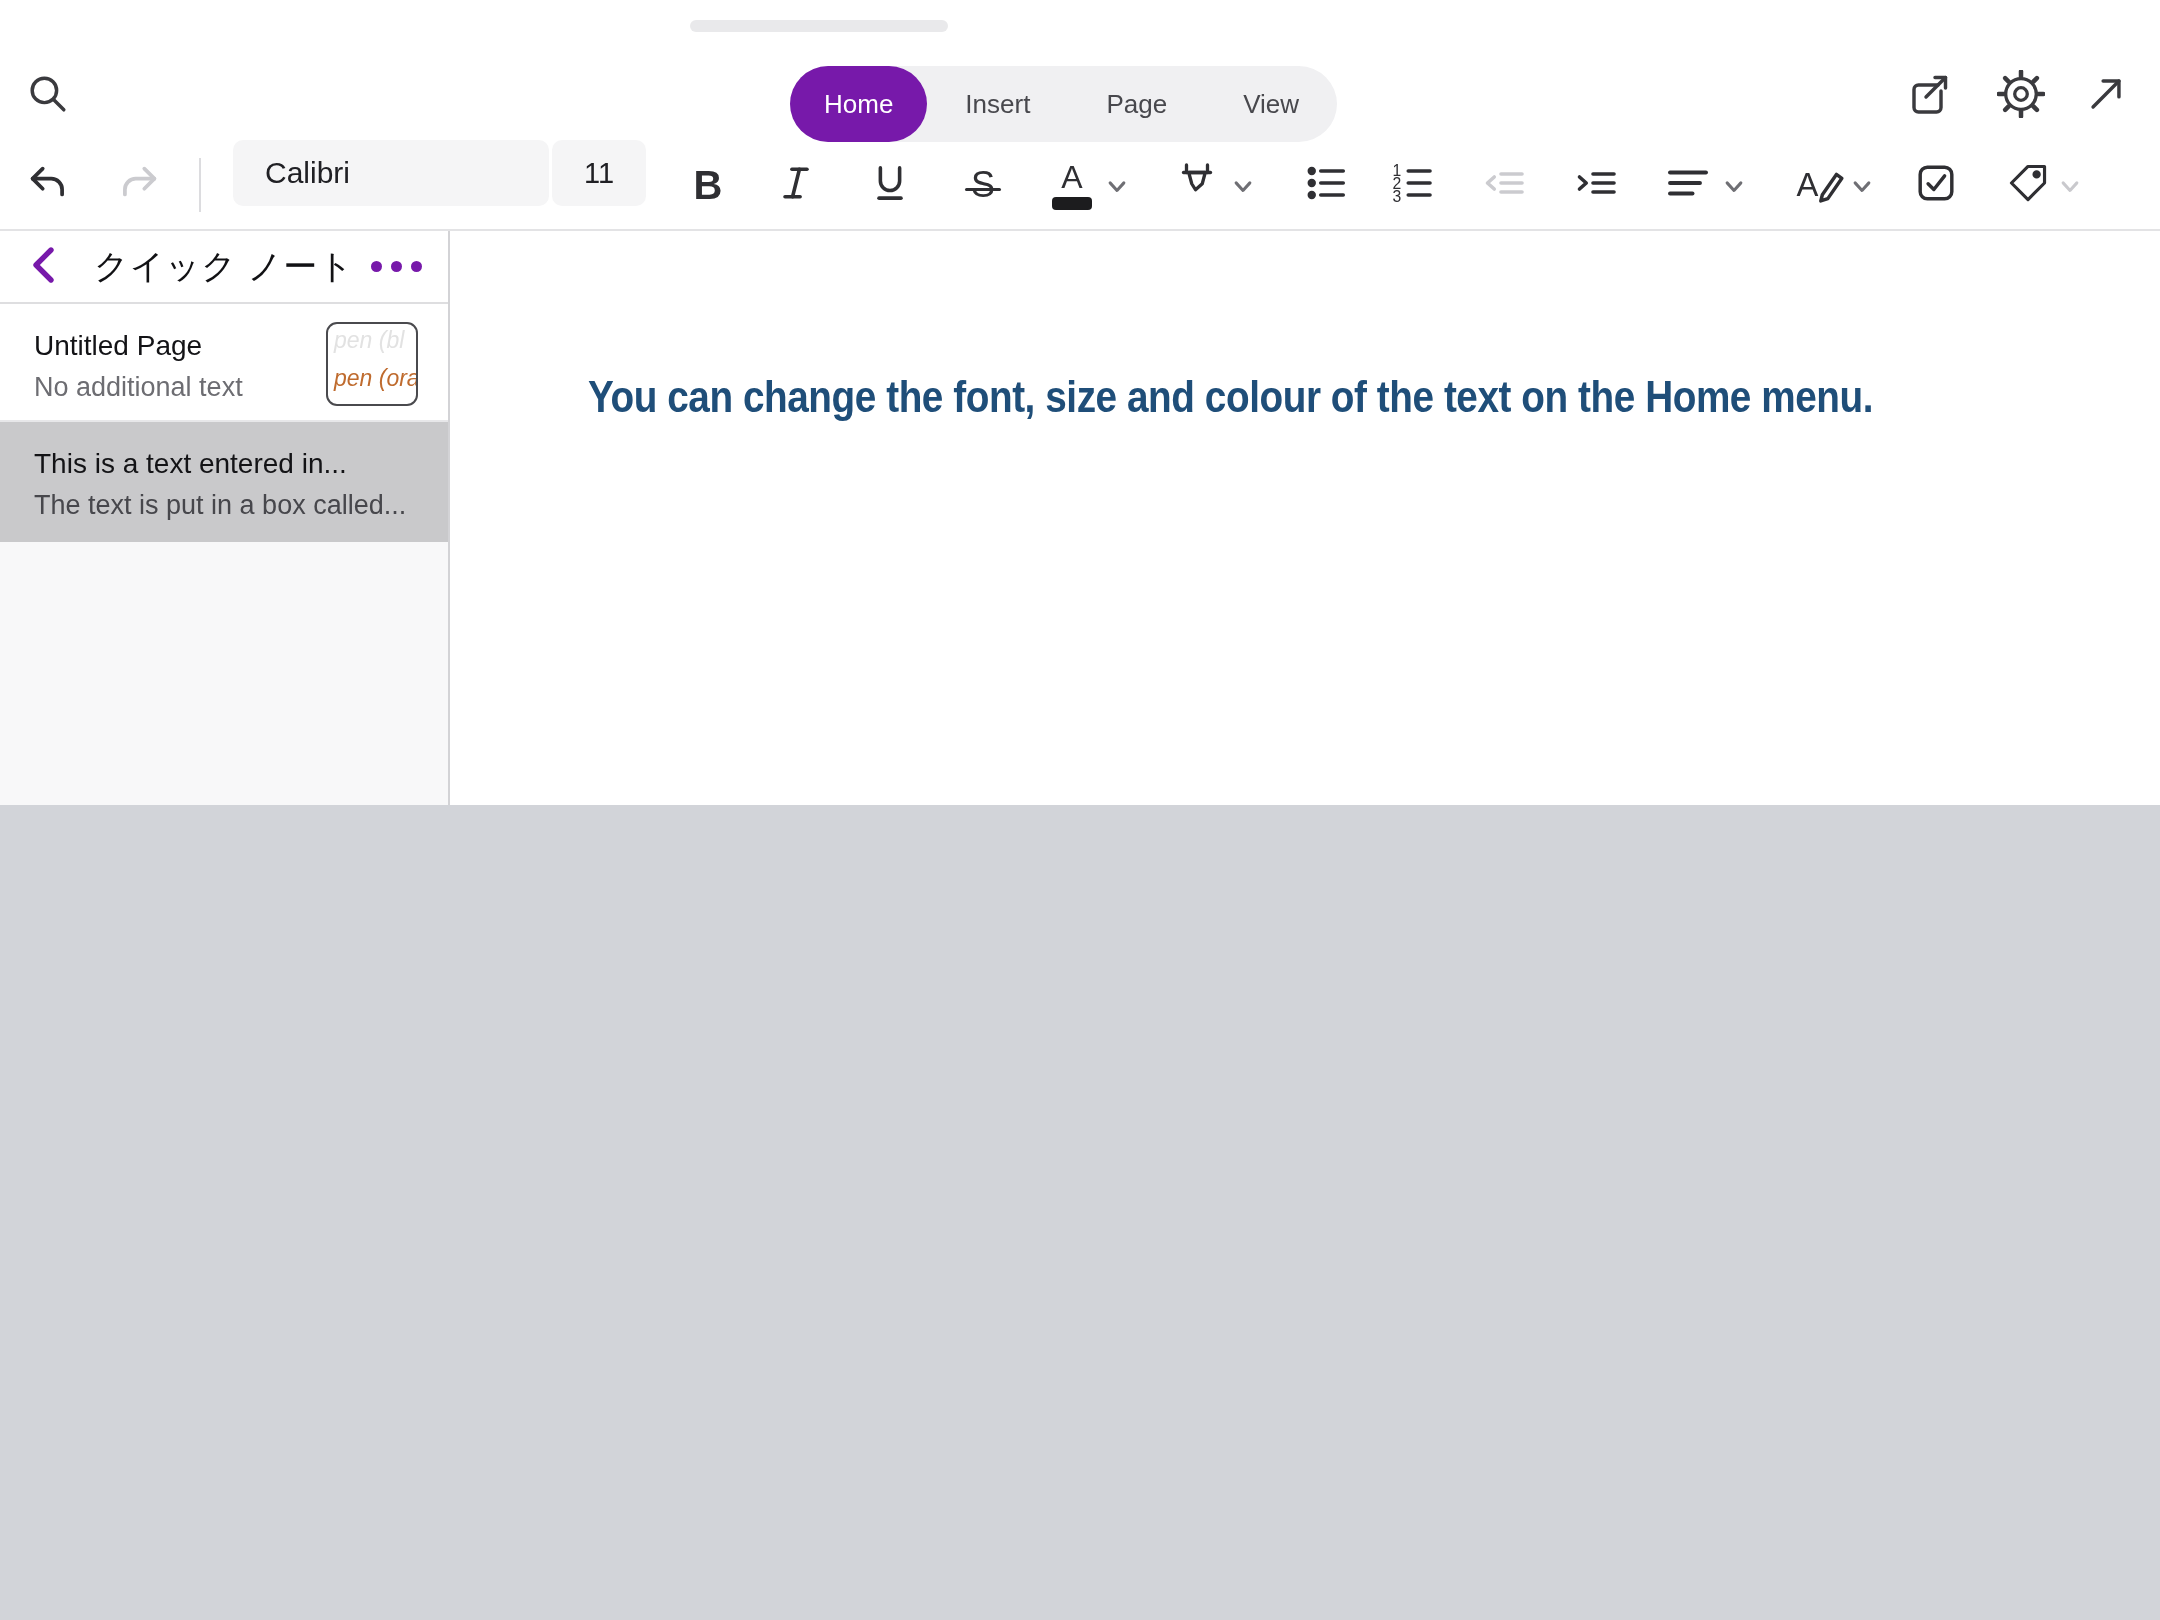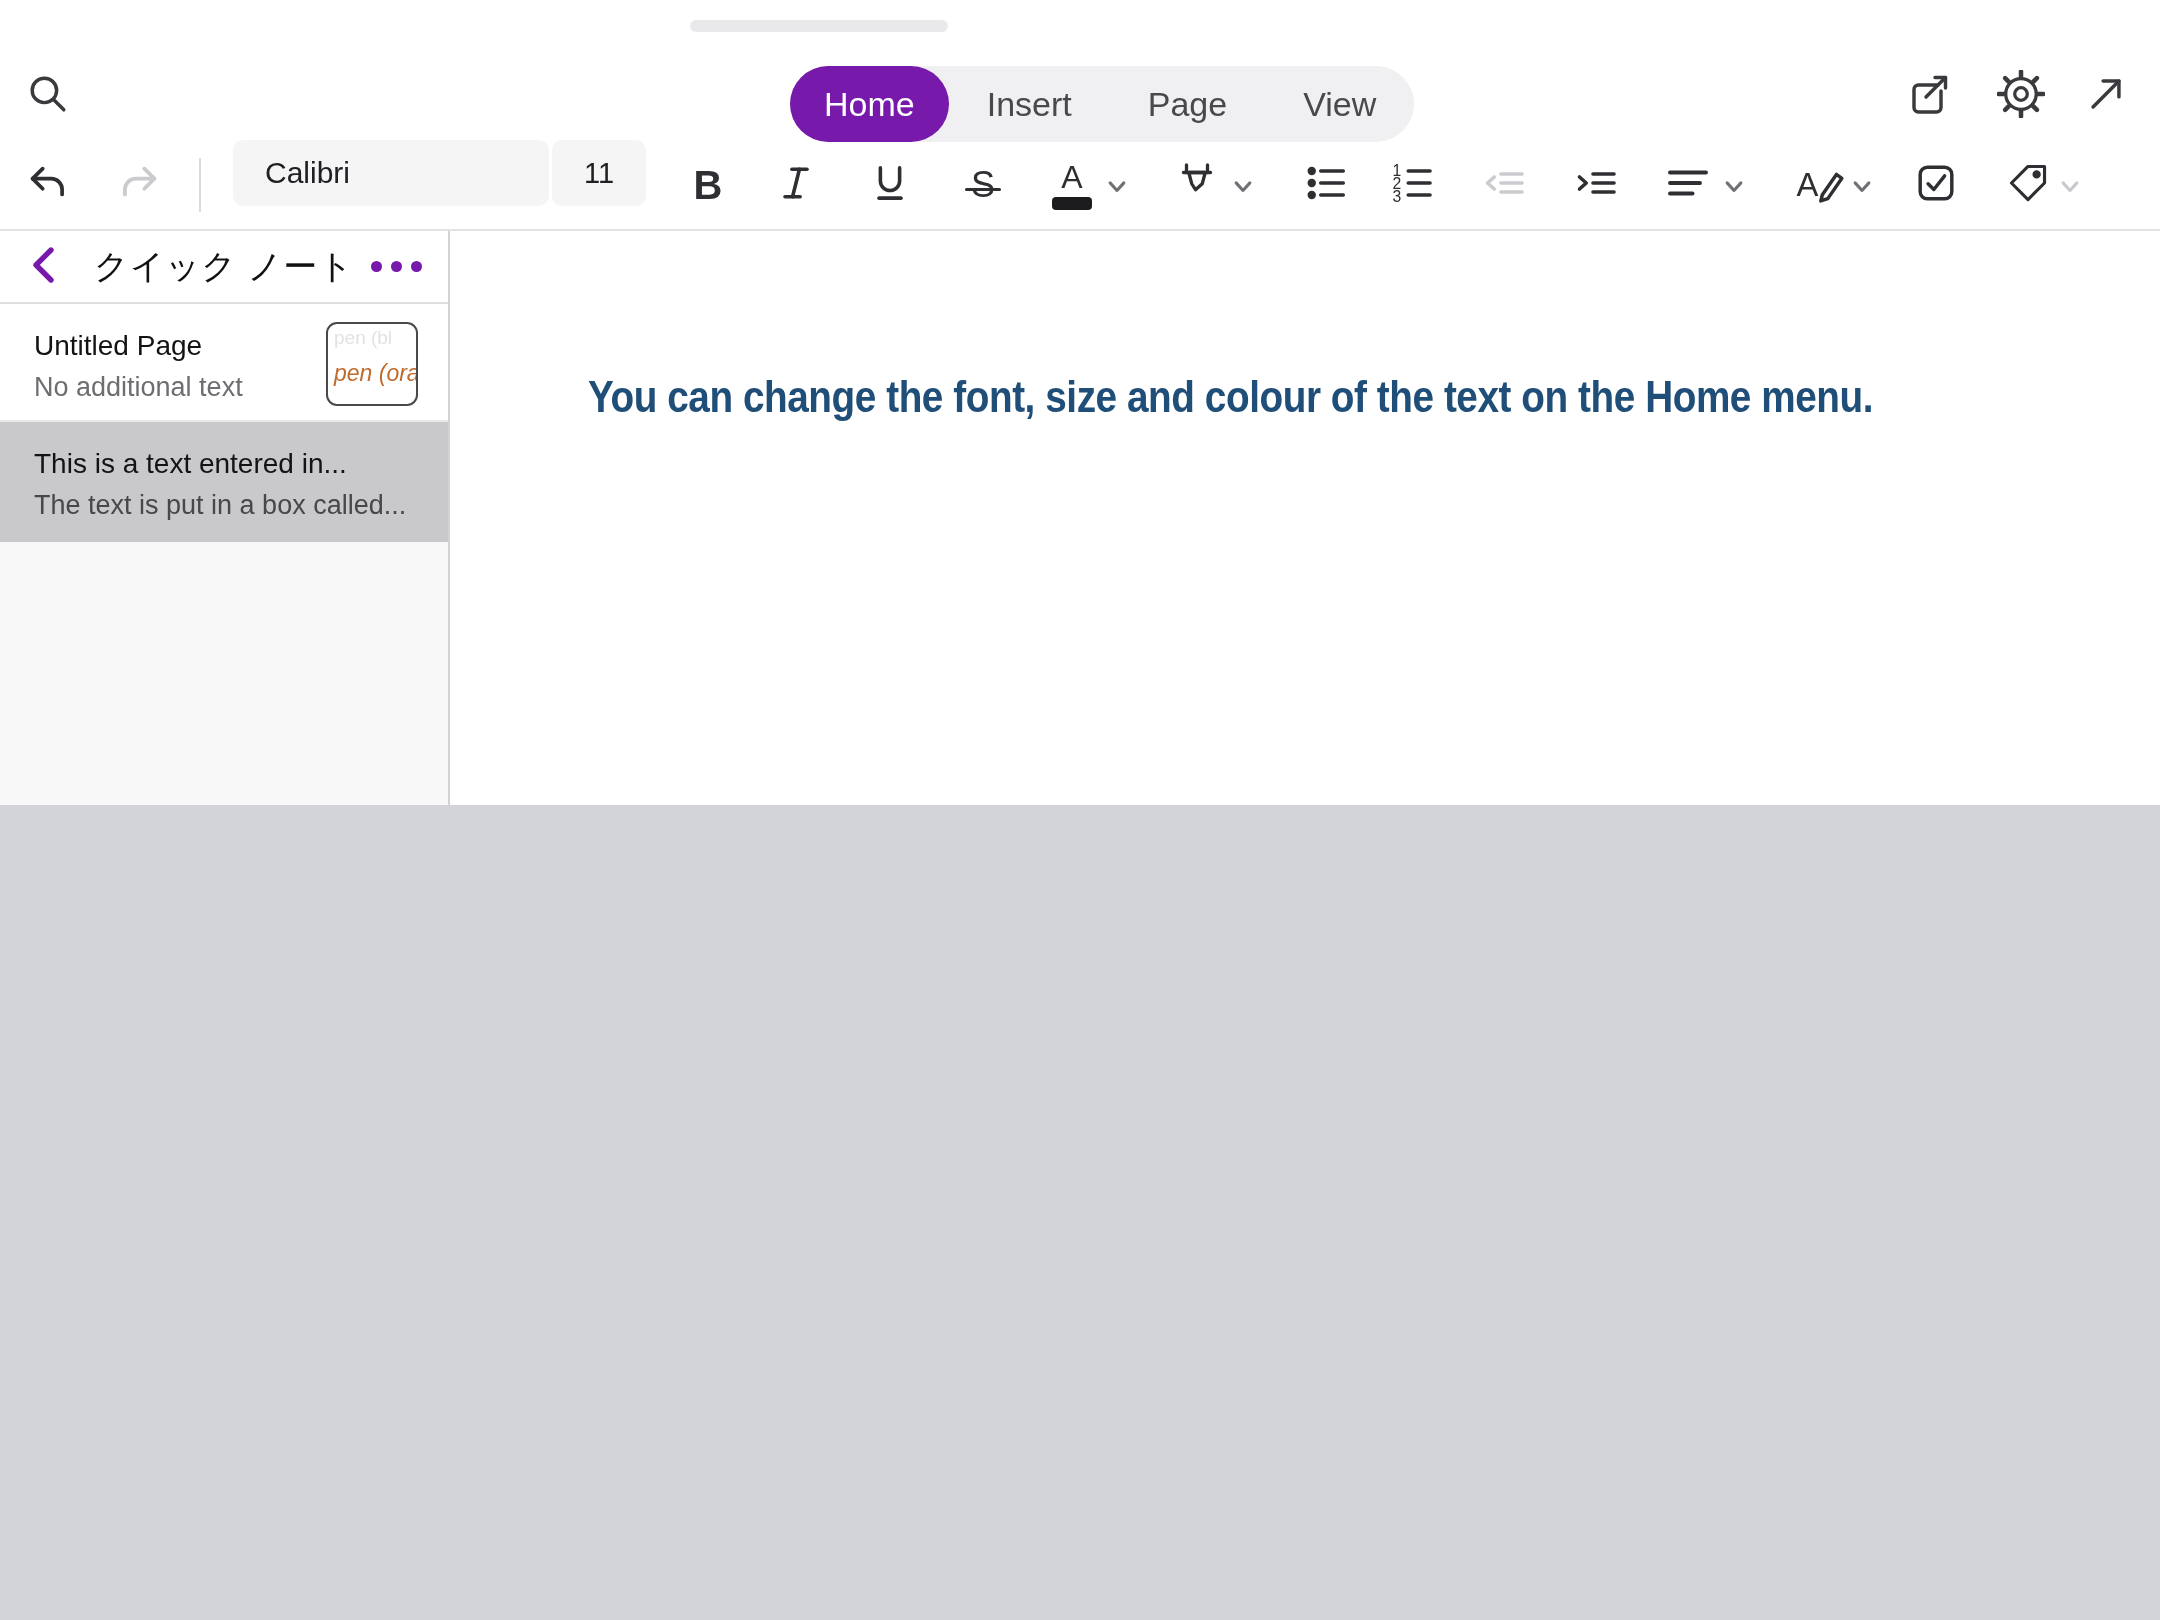--- a/index.html
+++ b/index.html
@@ -4,21 +4,21 @@
 <style>
   * { margin:0; padding:0; box-sizing:border-box; }
   html,body { width:2160px; height:1620px; overflow:hidden; }
   body { font-family:"Liberation Sans","DejaVu Sans",sans-serif; background:#fff; color:#232327; }
   .stage { position:relative; width:2160px; height:1620px; background:#fff; }
 
   
   .grabber { position:absolute; left:690px; top:20px; width:258px; height:12px; border-radius:7px; background:#e9e9eb; }
   .icon-btn { position:absolute; width:60px; height:60px; display:flex; align-items:center; justify-content:center; color:#3a3a3e; }
   .tabbar { position:absolute; left:790px; top:66px; height:76px; border-radius:38px; background:#f0f0f2; display:inline-flex; align-items:center; }
-  .tab { height:76px; display:flex; align-items:center; padding:0 38px; font-size:34px; color:#48484d; border-radius:38px; white-space:nowrap; }
+  .tab { height:76px; display:flex; align-items:center; padding:0 38px; font-size:26px; color:#48484d; border-radius:38px; white-space:nowrap; }
   .tab.active { background:#7719aa; color:#ffffff; padding:0 34px; }
 
   
   .tbtn { position:absolute; top:155px; width:60px; height:60px; display:flex; align-items:center; justify-content:center; color:#2f2f33; }
   .tbtn.disabled { color:#cbcbcf; }
   .chev { position:absolute; top:176px; width:22px; height:22px; color:#6f6f74; }
   .chev.faded { color:#c9c9cd; }
   .tb-divider { position:absolute; left:199px; top:158px; width:2px; height:54px; background:#dcdcdf; }
   .field { position:absolute; top:140px; height:66px; background:#f5f5f6; border-radius:10px; font-size:30px; color:#202024; display:flex; align-items:center; }
   .field.font { left:233px; width:316px; padding-left:32px; }
@@ -37,21 +37,21 @@
   .sb-back { position:absolute; left:26px; width:44px; height:44px; color:#7719aa; display:flex; align-items:center; }
   .sb-title { width:100%; text-align:center; font-size:34px; color:#111114; letter-spacing:1px; }
   .sb-more { position:absolute; right:26px; display:flex; gap:9px; }
   .sb-more i { width:11px; height:11px; border-radius:50%; background:#7719aa; }
   .sb-item { position:relative; padding:20px 34px 0 34px; height:118px; background:#fff; border-bottom:2px solid #e7e7e9; }
   .sb-item.selected { background:#c9c9cb; height:120px; border-bottom:none; }
   .sb-item .t { font-size:28px; color:#131316; line-height:44px; white-space:nowrap; overflow:hidden; }
   .sb-item .s { font-size:27px; color:#6d6d72; line-height:38px; white-space:nowrap; overflow:hidden; }
   .sb-item.selected .s { color:#47474c; }
   .thumb { position:absolute; right:30px; top:18px; width:92px; height:84px; background:#fff; border:2.5px solid #4a4a4e; border-radius:11px; overflow:hidden; padding:3px 0 0 6px; }
-  .thumb .l1 { font-size:19px; color:#e2e2e2; white-space:nowrap; }
+  .thumb .l1 { font-size:23px; font-style:italic; color:#e2e2e2; white-space:nowrap; }
   .thumb .l2 { font-size:23px; font-style:italic; color:#bf6b2e; white-space:nowrap; margin-top:11px; }
 
   
   .canvas { position:absolute; left:452px; top:231px; width:1708px; height:574px; background:#fff; }
   .note-heading { position:absolute; left:136px; top:140px; font-size:45px; font-weight:bold; color:#1f4e79; letter-spacing:-0.5px; white-space:nowrap; transform:scaleX(0.86); transform-origin:left center; }
 
   
   .keyboard { position:absolute; left:0; top:805px; width:2160px; height:815px; background:#d2d4d9; }
   .candidates { position:absolute; left:358px; top:810px; width:1440px; height:110px; display:flex; }
   .cand { flex:1; display:flex; align-items:center; justify-content:center; font-size:34px; color:#1d1d20; }

